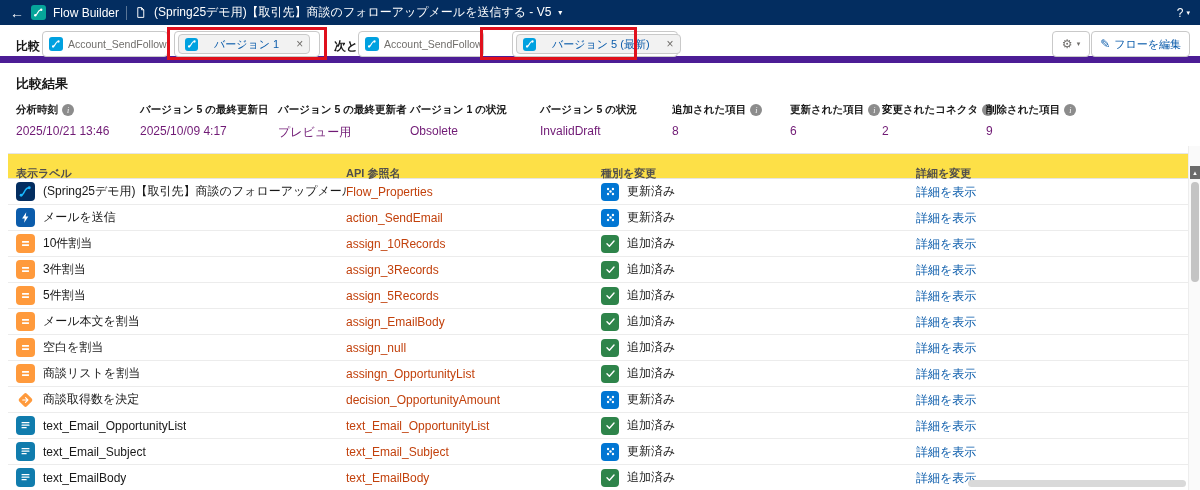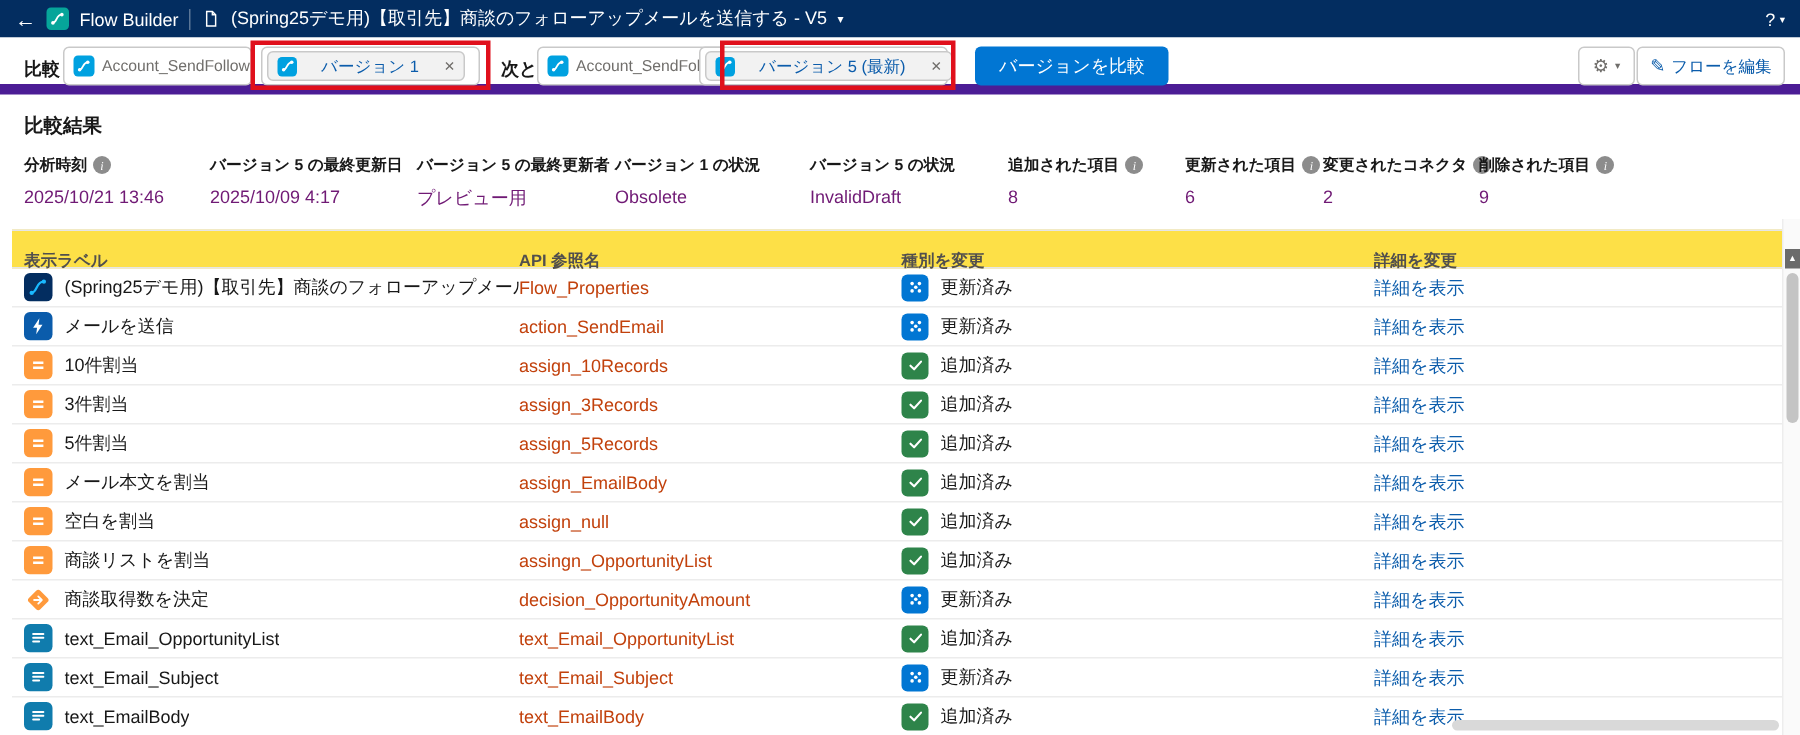--- a/index.html
+++ b/index.html
@@ -29,21 +29,21 @@
   .lbl1{left:16px}.lbl2{left:334px}
   .combobox{height:26px;border:1px solid #c9c9c9;border-radius:4px;display:flex;align-items:center;
     gap:5px;padding:0 6px;top:6px;background:#fff;cursor:pointer;overflow:hidden}
   .cb1{left:42px;width:126px}.cb2{left:358px;width:126px}
   .combo-text{font-size:10.5px;color:#706e6b;white-space:nowrap}
   .flow-sq{width:14px;height:14px;border-radius:3px;background:#00a1e0;display:inline-flex;
     align-items:center;justify-content:center;flex:0 0 auto}
   .flow-sq svg{width:10px;height:10px}
   .vbox{height:26px;border:1px solid #c9c9c9;border-radius:4px;display:flex;align-items:center;
     padding:0 3px;top:6px;background:#fff}
-  .vbox1{left:174px;width:146px}.vbox2{left:466px;width:166px}
+  .vbox1{left:174px;width:146px}.vbox2{left:512px;width:166px}
   .pill{display:inline-flex;align-items:center;gap:16px;height:20px;background:#f2f2f2;
     border:1px solid #c9c9c9;border-radius:4px;padding:0 6px;font-size:11px;color:#0b5cab;
     cursor:pointer;white-space:nowrap}
   .pill-x{background:none;border:none;color:#706e6b;font-size:12px;line-height:1;cursor:pointer;margin-left:1px}
   .annotation{border:3px solid #e0101c;top:2px;height:33px;pointer-events:none;z-index:5}
   .ann1{left:167px;width:160px}.ann2{left:480px;width:157px}
   .btn-primary{left:650px;top:6px;height:26px;background:#0176d3;color:#fff;border:none;
     border-radius:4px;font-size:12px;padding:0 16px;cursor:pointer}
   .btn-neutral{top:6px;height:26px;background:#fff;border:1px solid #c9c9c9;border-radius:4px;
     display:flex;align-items:center;gap:4px;padding:0 8px;cursor:pointer}
@@ -172,21 +172,20 @@
           </svg>
       </span>
       <span>バージョン 5 (最新)</span>
       <button class="pill-x">×</button>
     </span>
   </div>
 
   <div class="annotation ann1"></div>
   <div class="annotation ann2"></div>
 
-  <button class="btn-primary">バージョンを比較</button>
 
   <button class="btn-neutral btn-gear">
     <span>⚙</span>
     <span class="caret-sm">▾</span>
   </button>
   <button class="btn-neutral btn-edit">
     <span class="pencil">✎</span>
     <span>フローを編集</span>
   </button>
 </div>

